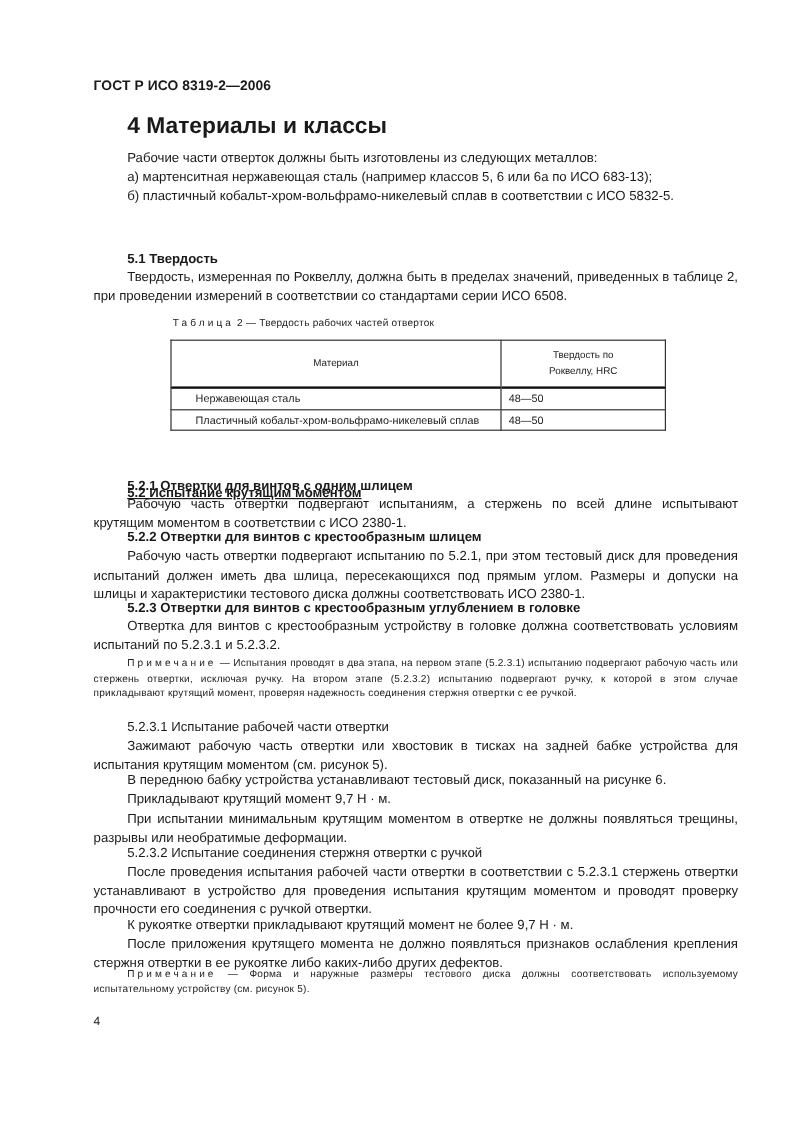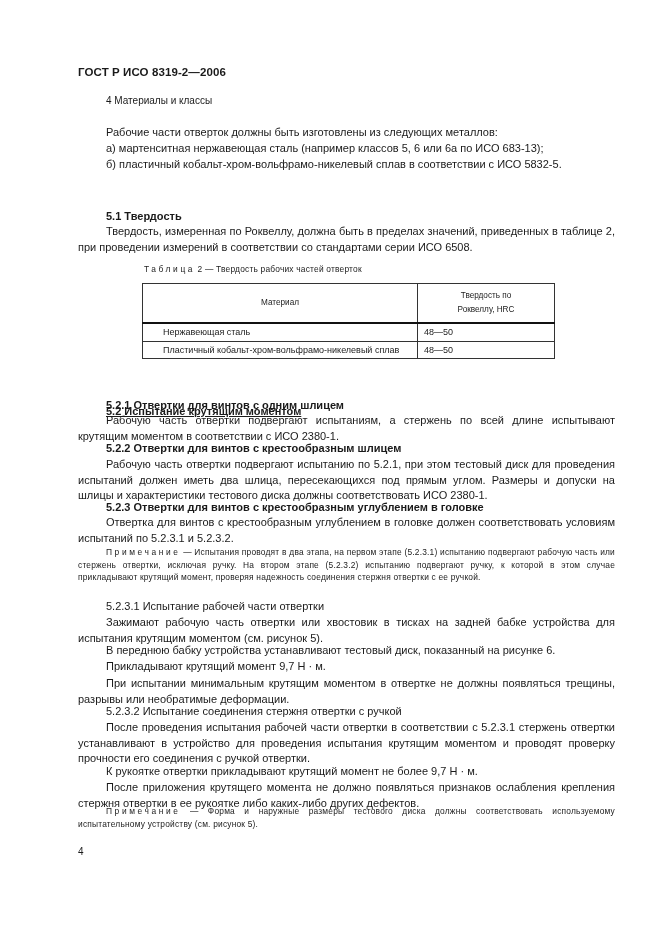--- a/index.html
+++ b/index.html
@@ -1,21 +1,21 @@
 <!DOCTYPE html>
 <html><head>
 <meta charset="utf-8">
 <style>
   html, body { margin: 0; padding: 0; background: #ffffff; }
   body { width: 661px; height: 936px; position: relative; overflow: hidden;
          font-family: "Liberation Sans", sans-serif; color: #1a1a1a; }
   .page { position: absolute; left: 0; top: 0; width: 661px; height: 812px; }
   .abs { position: absolute; }
   .doc-id { left: 78px; top: 66px; font-size: 11.5px; font-weight: bold; letter-spacing: 0.1px; }
-  .h1 { font-size: 10px; font-weight: normal; text-align: center; }
+  .h1 { font-size: 19px; font-weight: bold; text-align: center; }
   .body-text { font-size: 11px; line-height: 15.5px; }
   .p { position: absolute; left: 78px; width: 537px; font-size: 11px; line-height: 15.5px;
        text-align: justify; text-indent: 28px; }
   .h2 { position: absolute; left: 106px; font-size: 11px; font-weight: bold; line-height: 15.5px; }
   .note { position: absolute; left: 78px; width: 537px; font-size: 8.4px; line-height: 12.5px;
           text-align: justify; text-indent: 28px; letter-spacing: 0.2px; color: #222; }
   .spaced { letter-spacing: 2.6px; }
   .table-caption { left: 144px; top: 264px; font-size: 8.4px; letter-spacing: 0.2px; color:#222; }
   table.hard { position: absolute; left: 142px; top: 283px; width: 413px; border-collapse: collapse;
                font-size: 9px; color: #222; }
@@ -68,21 +68,21 @@
   </table>
 
   <div class="h2" style="top:404px;text-decoration:underline;">5.2  Испытание крутящим моментом</div>
   <div class="h2" style="top:398px;">5.2.1  Отвертки для винтов с одним шлицем</div>
   <div class="p" style="top:413px;">Рабочую часть отвертки подвергают испытаниям, а стержень по всей длине испытывают крутящим моментом в соответствии с ИСО 2380-1.</div>
 
   <div class="h2" style="top:441px;">5.2.2  Отвертки для винтов с крестообразным шлицем</div>
   <div class="p" style="top:457px;">Рабочую часть отвертки подвергают испытанию по 5.2.1, при этом тестовый диск для проведения испытаний должен иметь два шлица, пересекающихся под прямым углом. Размеры и допуски на шлицы и характеристики тестового диска должны соответствовать ИСО 2380-1.</div>
 
   <div class="h2" style="top:500px;">5.2.3  Отвертки для винтов с крестообразным углублением в головке</div>
-  <div class="p" style="top:515px;">Отвертка для винтов с крестообразным углублением в головке должен соответствовать условиям испытаний по 5.2.3.1 и 5.2.3.2.</div>
+  <div class="p" style="top:515px;">Отвертка для винтов с крестообразным устройству в головке должна соответствовать условиям испытаний по 5.2.3.1 и 5.2.3.2.</div>
 
   <div class="note" style="top:546px;">
     <span class="spaced">Примечание</span><span> — Испытания проводят в два этапа, на первом этапе (5.2.3.1) испытанию подвергают рабочую часть или стержень отвертки, исключая ручку. На втором этапе (5.2.3.2) испытанию подвергают ручку, к которой в этом случае прикладывают крутящий момент, проверяя надежность соединения стержня отвертки с ее ручкой.</span>
   </div>
 
   <div class="abs body-text" style="left:106px; top:599px;">5.2.3.1  Испытание рабочей части отвертки</div>
   <div class="p" style="top:615px;">Зажимают рабочую часть отвертки или хвостовик в тисках на задней бабке устройства для испытания крутящим моментом (см. рисунок 5).</div>
   <div class="p" style="top:643px;">В переднюю бабку устройства устанавливают тестовый диск, показанный на рисунке 6.</div>
   <div class="p" style="top:659px;">Прикладывают крутящий момент  9,7 Н · м.</div>
   <div class="p" style="top:676px;">При испытании минимальным крутящим моментом в отвертке не должны появляться трещины, разрывы или необратимые деформации.</div>

